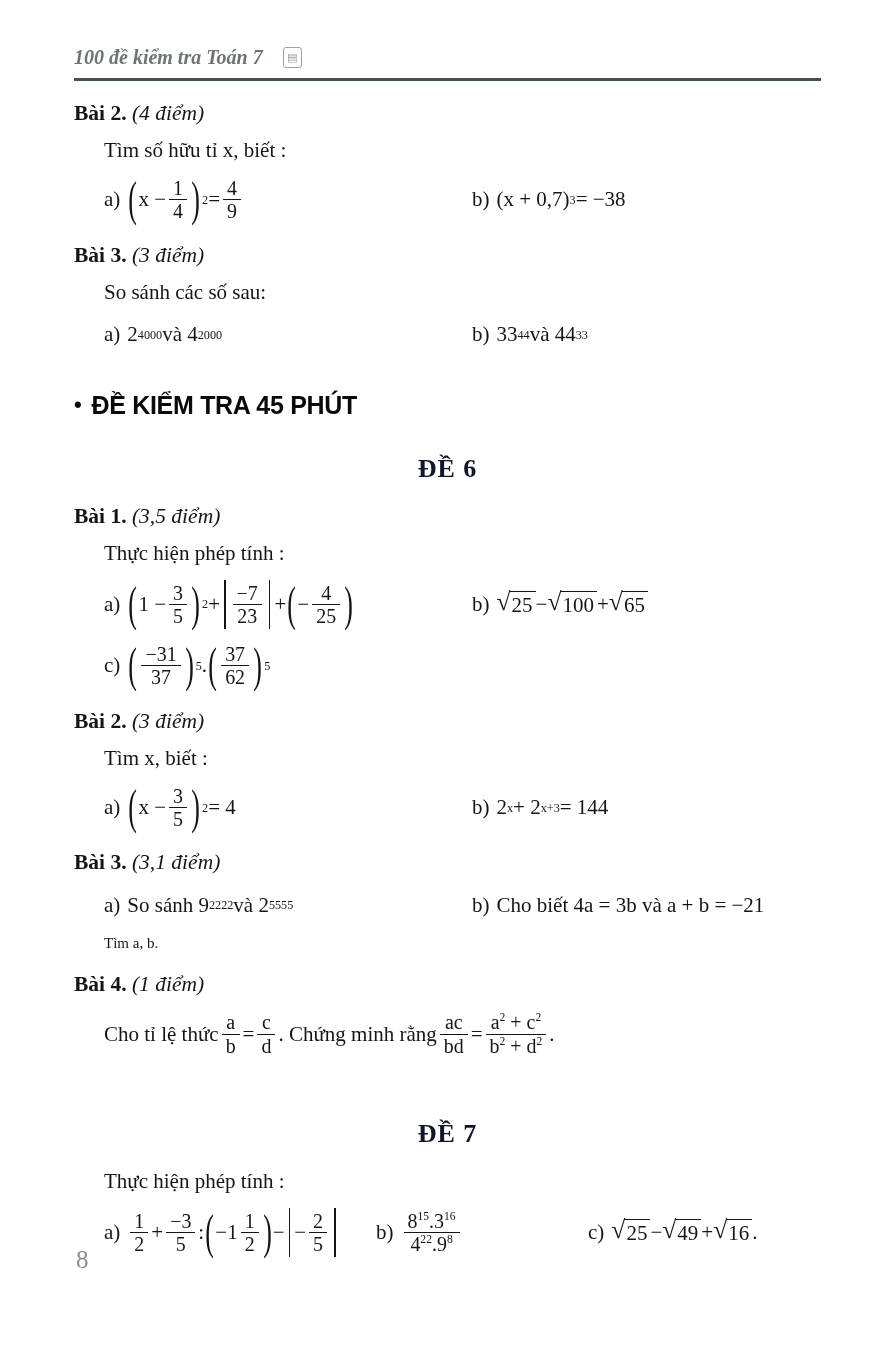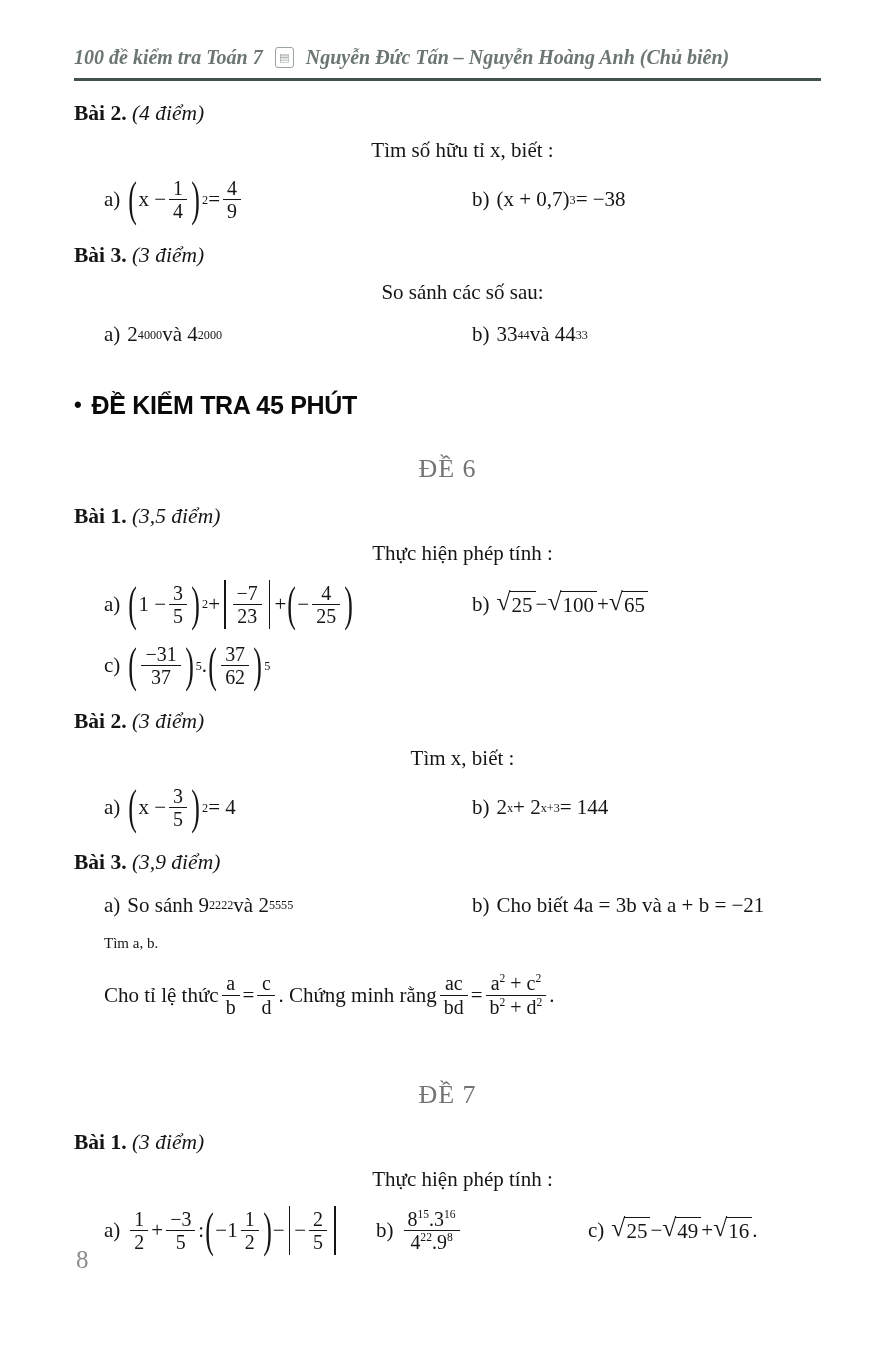--- a/index.html
+++ b/index.html
@@ -7,55 +7,55 @@
     width:893px;height:1346px;background:#ffffff;
     font-family:"Liberation Serif", serif;color:#151515;
     position:relative;overflow:hidden;
   }
   .page{padding:46px 72px 0 74px;}
 
   
   .header{
     color:#6b7671;font-style:italic;font-weight:bold;font-size:20px;
     border-bottom:3px solid #44524d;padding-bottom:9px;
-    display:flex;align-items:center;gap:12px;white-space:nowrap;
+    display:flex;align-items:center;gap:20px;white-space:nowrap;
   }
   .book-icon{
     display:inline-block;width:17px;height:19px;border:1.5px solid #9aa49f;
     border-radius:3px;color:#9aa49f;font-size:11px;line-height:19px;text-align:center;
     font-style:normal;font-weight:normal;font-family:"DejaVu Sans",sans-serif;
   }
 
   
   .bai{margin-top:20px;font-size:21px;}
   .bai-head{font-size:21.5px;}
   .bai-title{font-weight:bold;margin-top:9px;}
   .bai-points{font-style:italic;text-align:right;}
-  .intro{margin:12px 0 0 30px;font-size:21px;text-align:center;}
+  .intro{margin:12px 0 0 30px;font-size:21px;}
   .tail-line{margin:14px 0 0 30px;font-size:15px;}
 
   
   .row{display:flex;align-items:center;margin:14px 0 0 30px;font-size:21px;min-height:40px;}
   .row .col-a{width:368px;flex:0 0 auto;display:flex;align-items:center;}
   .row .col-b{flex:1;display:flex;align-items:center;}
   .row3 .col-a7{width:272px;flex:0 0 auto;display:flex;align-items:center;}
   .row3 .col-b7{width:212px;flex:0 0 auto;display:flex;align-items:center;}
   .row3 .col-c7{flex:1;display:flex;align-items:center;}
   .item-label{margin-right:7px;}
 
   
   .section-heading{
     margin-top:40px;font-family:"Liberation Sans",sans-serif;font-weight:bold;
     font-size:25px;letter-spacing:-0.3px;color:#0a0a0a;
     display:flex;align-items:center;gap:10px;
   }
   .section-heading .bullet{font-size:22px;}
   .exam-title{
-    text-align:center;font-weight:normal;font-size:26px;margin-top:34px;
-    letter-spacing:1px;color:#737373;
+    text-align:center;font-weight:bold;font-size:26px;margin-top:34px;
+    letter-spacing:1px;color:#0f172a;
   }
 
   
   .math{display:inline-flex;align-items:center;white-space:nowrap;}
   .math > span{display:inline-block;}
   sup{font-size:58%;line-height:0;vertical-align:0.72em;}
   .frac{
     display:inline-flex;flex-direction:column;text-align:center;
     vertical-align:middle;line-height:1.12;margin:0 3px;font-size:0.95em;
   }
@@ -80,21 +80,20 @@
   }
 </style>
 </head>
 <body>
 
 <div class="page">
 
   <div class="header">
     <span>100 đề kiểm tra Toán 7</span>
     <span class="book-icon">▤</span>
-    <span>Nguyễn Đức Tấn – Nguyễn Hoàng Anh (Chủ biên)</span>
   </div>
 
   <div class="bai">
     <div class="bai-head">
       <span class="bai-title">Bài 2.</span>
       <span class="bai-points">(4 điểm)</span>
     </div>
     <div class="intro">Tìm số hữu tỉ x, biết :</div>
     <div class="row">
       <div class="col-a">
@@ -261,21 +260,21 @@
             <sup>x+3</sup>
             <span> = 144</span>
           </span>
       </div>
     </div>
   </div>
 
   <div class="bai">
     <div class="bai-head">
       <span class="bai-title">Bài 3.</span>
-      <span class="bai-points">(3,9 điểm)</span>
+      <span class="bai-points">(3,1 điểm)</span>
     </div>
     <div class="row" style="min-height:32px;">
       <div class="col-a">
         <span class="item-label">a)</span>
         <span class="math">
             <span>So sánh 9</span>
             <sup>2222</sup>
             <span> và 2</span>
             <sup>5555</sup>
           </span>
@@ -284,20 +283,24 @@
         <span class="item-label">b)</span>
         <span class="math">
             <span>Cho biết 4a = 3b và a + b = −21</span>
           </span>
       </div>
     </div>
     <div class="tail-line">Tìm a, b.</div>
   </div>
 
   <div class="bai">
+    <div class="bai-head">
+      <span class="bai-title">Bài 4.</span>
+      <span class="bai-points">(1 điểm)</span>
+    </div>
     <div class="row">
       <span class="math">
           <span>Cho tỉ lệ thức </span>
           <span class="frac">
             <span class="num">a</span>
             <span class="den">b</span>
           </span>
           <span> = </span>
           <span class="frac">
             <span class="num">c</span>
@@ -314,24 +317,20 @@
             <span class="den"><span>b</span><sup>2</sup><span> + d</span><sup>2</sup></span>
           </span>
           <span> .</span>
         </span>
     </div>
   </div>
 
   <div class="exam-title" style="margin-top:62px;">ĐỀ 7</div>
 
   <div class="bai">
-    <div class="bai-head">
-      <span class="bai-title">Bài 1.</span>
-      <span class="bai-points">(3 điểm)</span>
-    </div>
     <div class="intro">Thực hiện phép tính :</div>
     <div class="row row3">
       <div class="col-a7">
         <span class="item-label">a)</span>
         <span class="math">
             <span class="frac">
               <span class="num">1</span>
               <span class="den">2</span>
             </span>
             <span> + </span>

